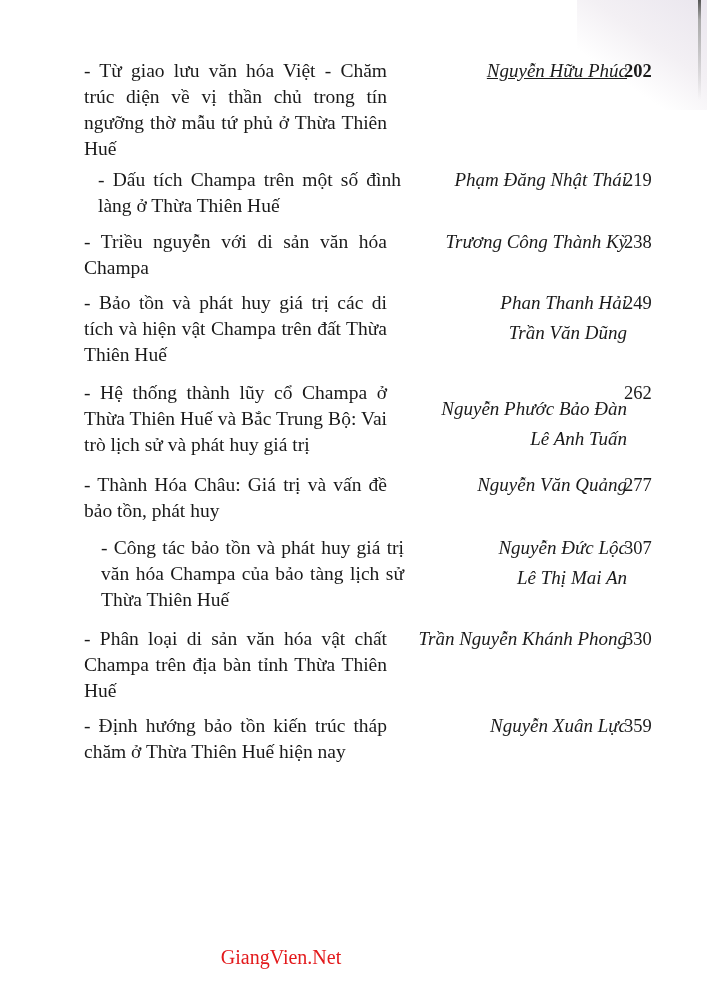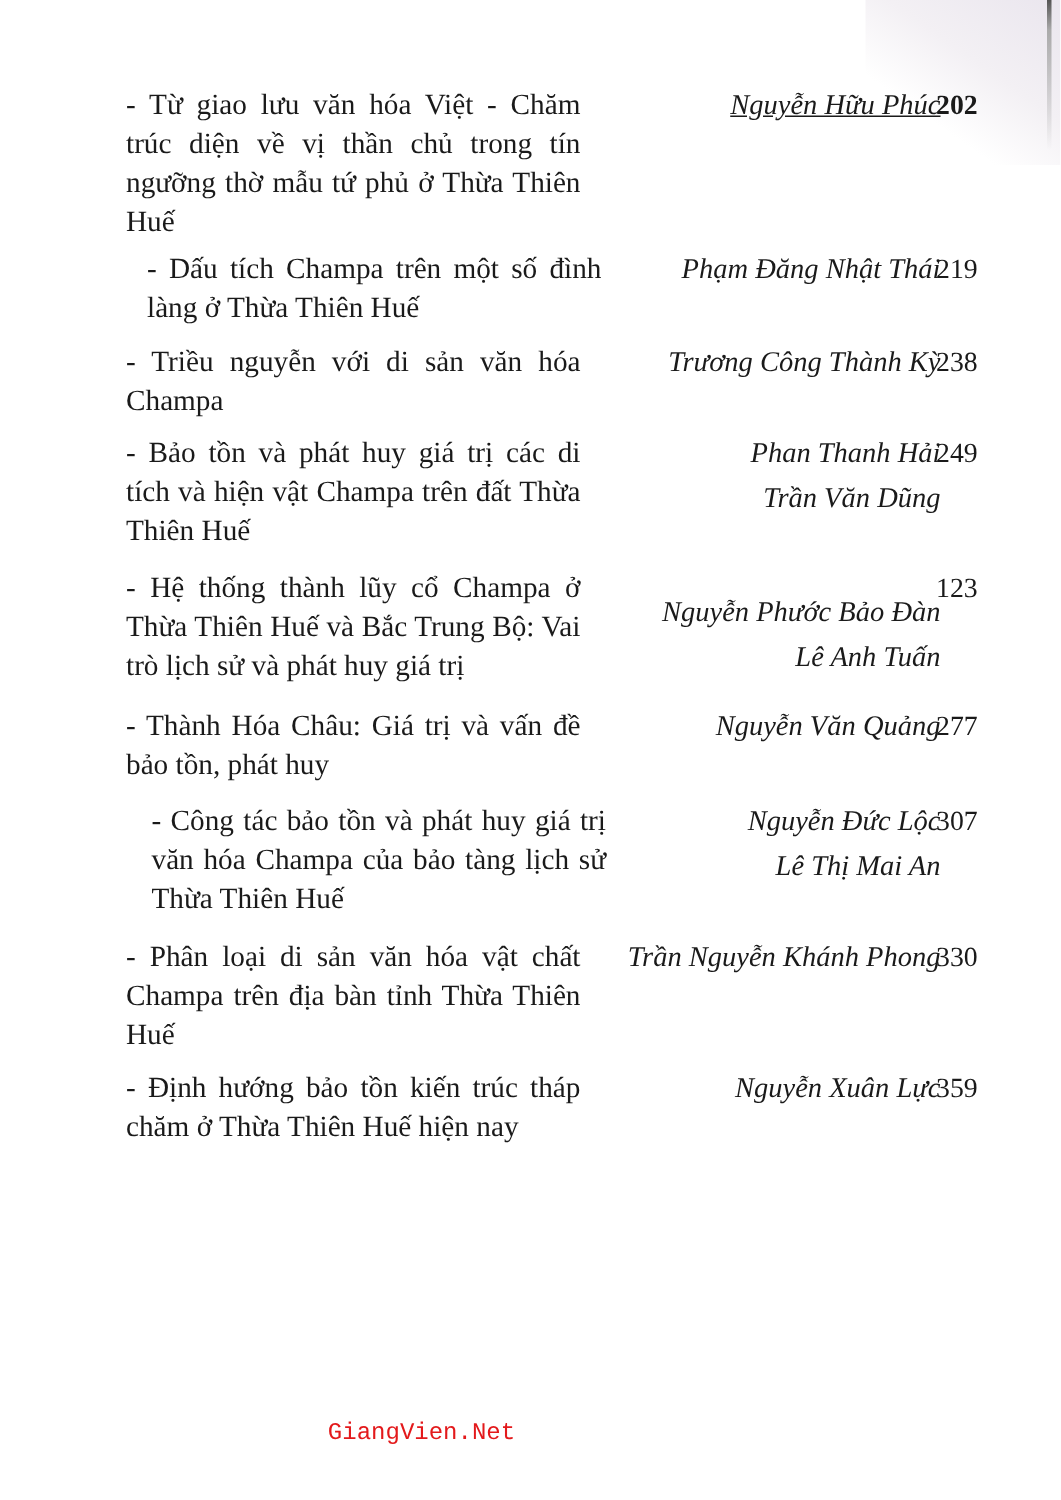--- a/index.html
+++ b/index.html
@@ -30,22 +30,22 @@
       font-family: "Liberation Serif", "DejaVu Serif", serif;
       font-style: italic; font-size: 19px; line-height: 30px;
     }
     .page {
       position: absolute; left: 624px; width: 50px;
       font-family: "Liberation Serif", "DejaVu Serif", serif;
       font-size: 18.5px; line-height: 30px;
     }
     .watermark {
       position: absolute; top: 946px; left: 0; width: 562px; text-align: center;
-      font-family: Liberation Mono, monospace;
-      color: #e3191b; font-size: 16px;
+      font-family: Liberation Serif, serif;
+      color: #e3191b; font-size: 20px;
     }
   </style>
 </head>
 <body>
 
 <div class="corner-shade"></div>
 <div class="corner-edge"></div>
 
 <div class="toc">
 
@@ -81,21 +81,21 @@
     </div>
     <div class="page" style="top:-2px;">249</div>
   </div>
 
   <div class="entry" style="top:380px;">
     <div class="title" style="top:0;">- Hệ thống thành lũy cổ Champa ở Thừa Thiên Huế và Bắc Trung Bộ: Vai trò lịch sử và phát huy giá trị</div>
     <div class="authors" style="top:-2px;margin-top:16px;">
       <div>Nguyễn Phước Bảo Đàn</div>
       <div>Lê Anh Tuấn</div>
     </div>
-    <div class="page" style="top:-2px;">123</div>
+    <div class="page" style="top:-2px;">262</div>
   </div>
 
   <div class="entry" style="top:472px;">
     <div class="title" style="top:0;">- Thành Hóa Châu: Giá trị và vấn đề bảo tồn, phát huy</div>
     <div class="authors" style="top:-2px;">
       <div>Nguyễn Văn Quảng</div>
     </div>
     <div class="page" style="top:-2px;">277</div>
   </div>
 

